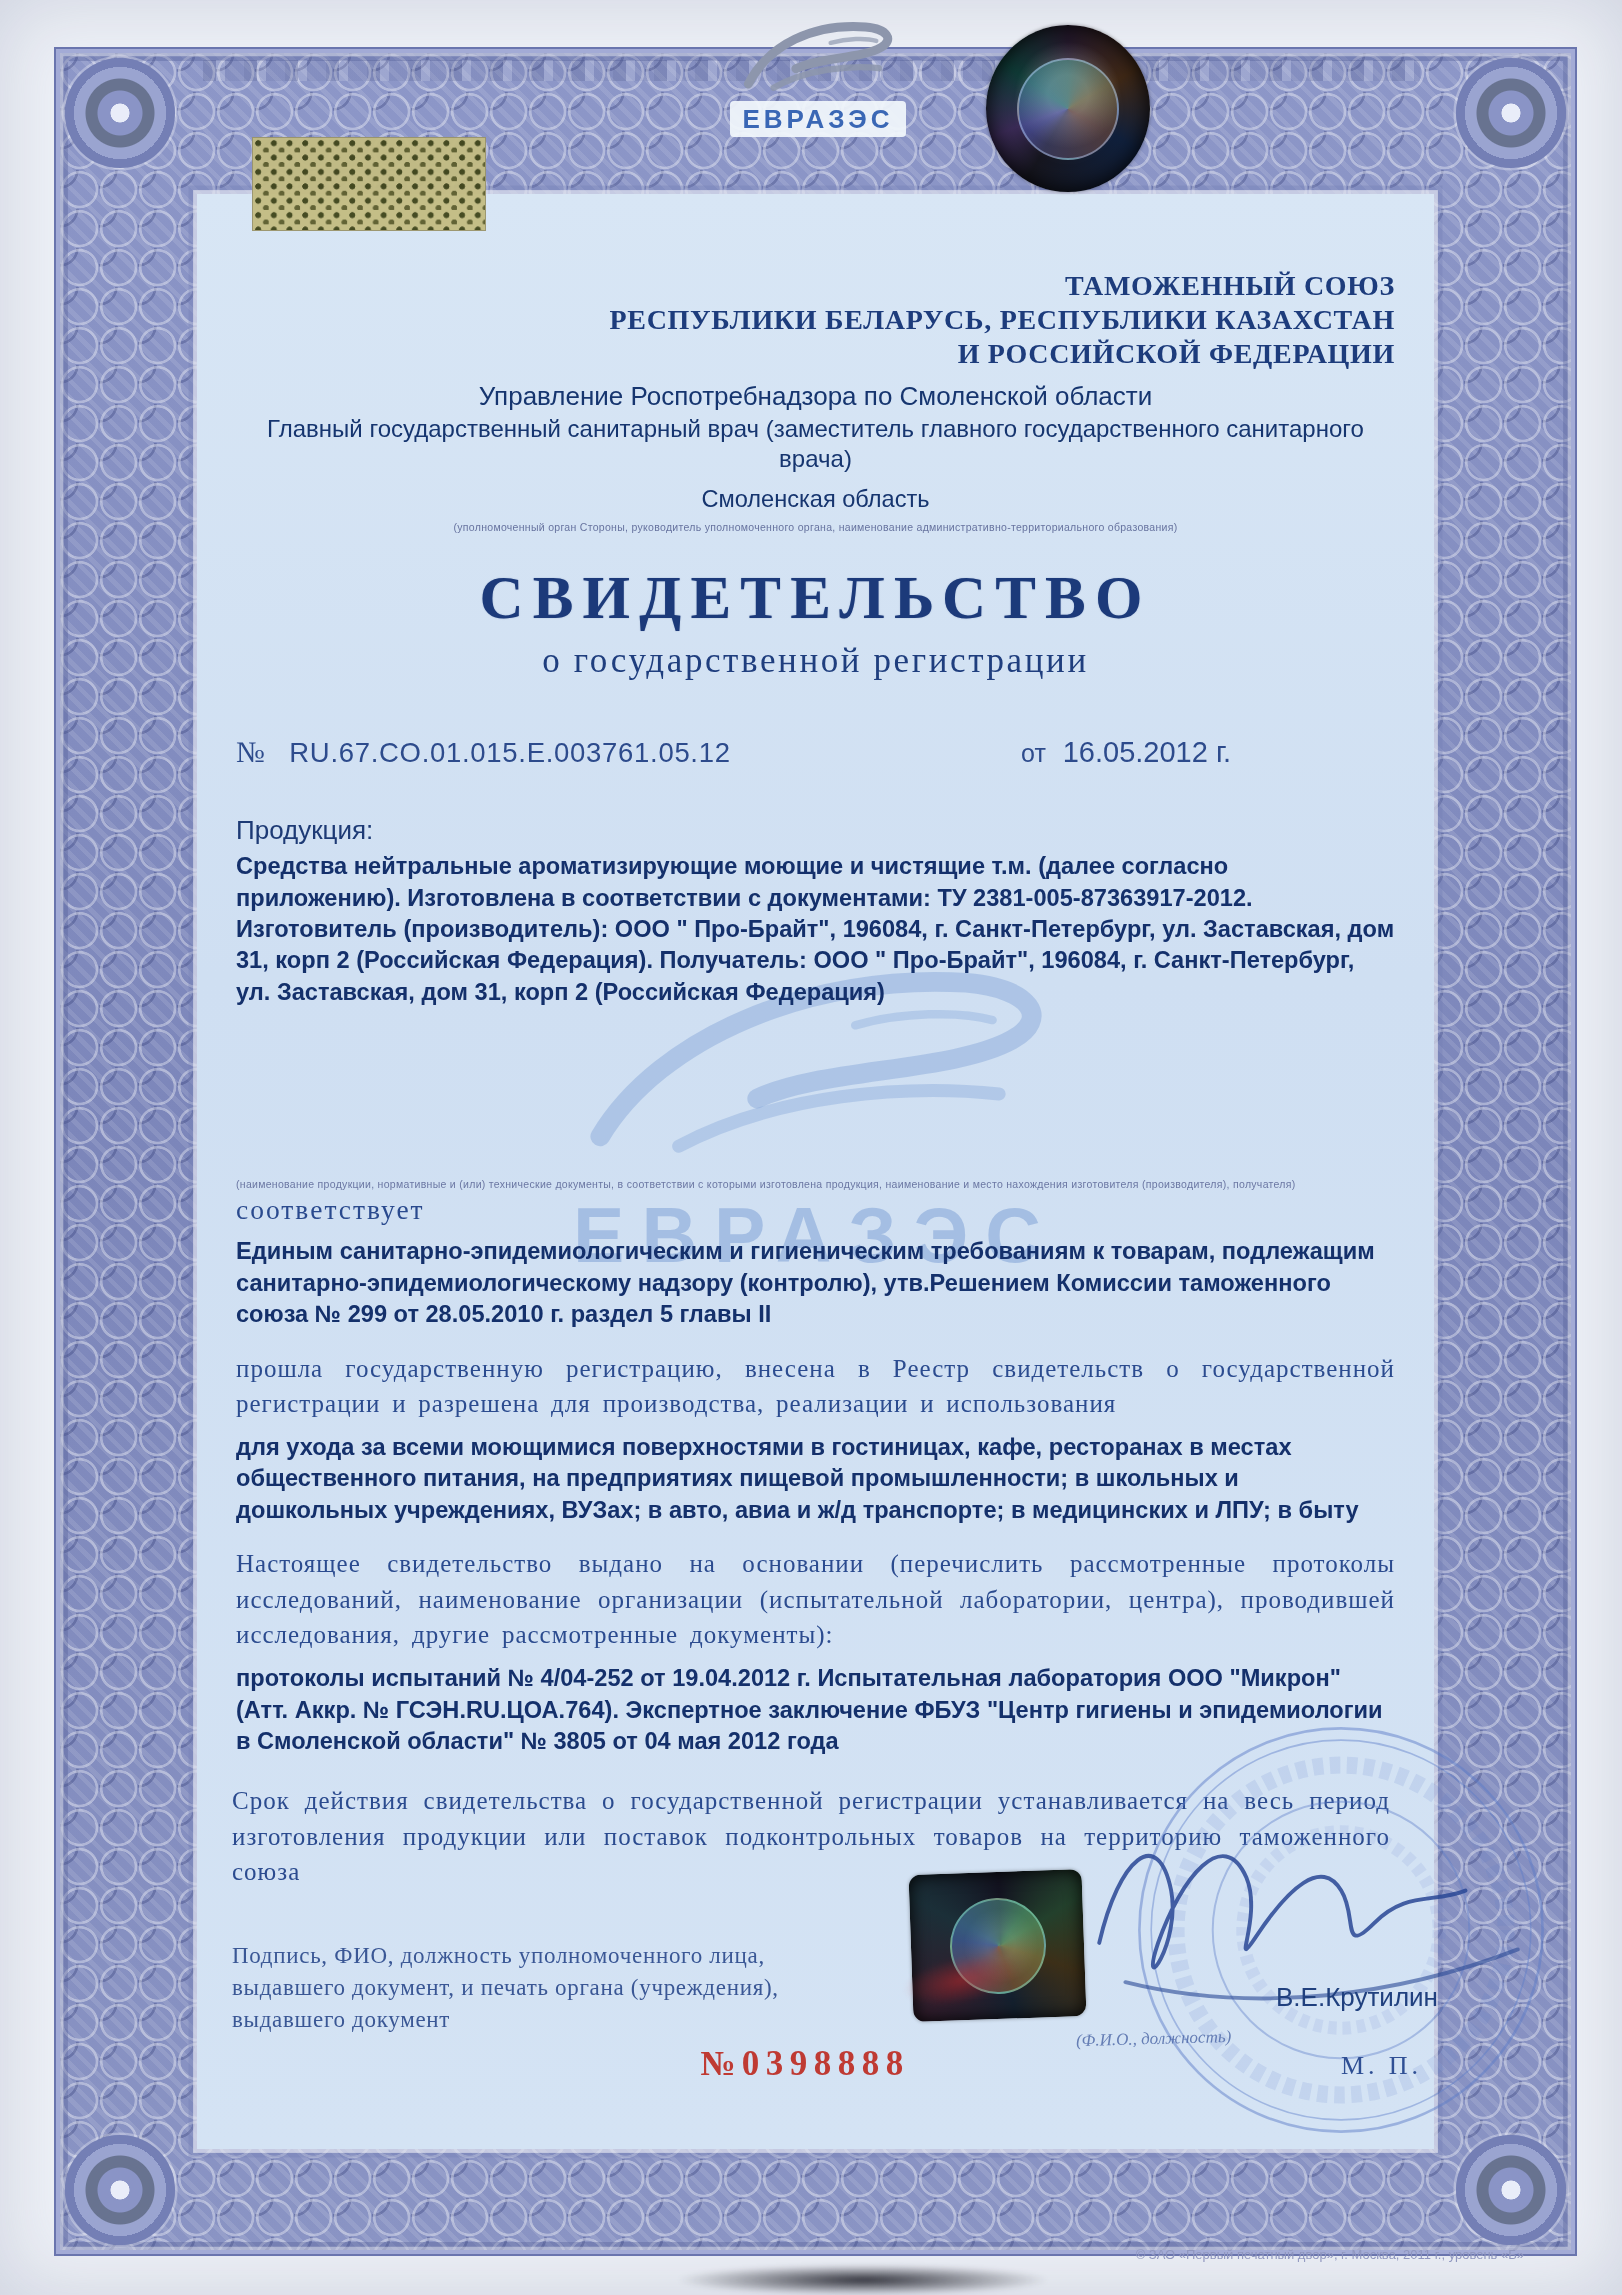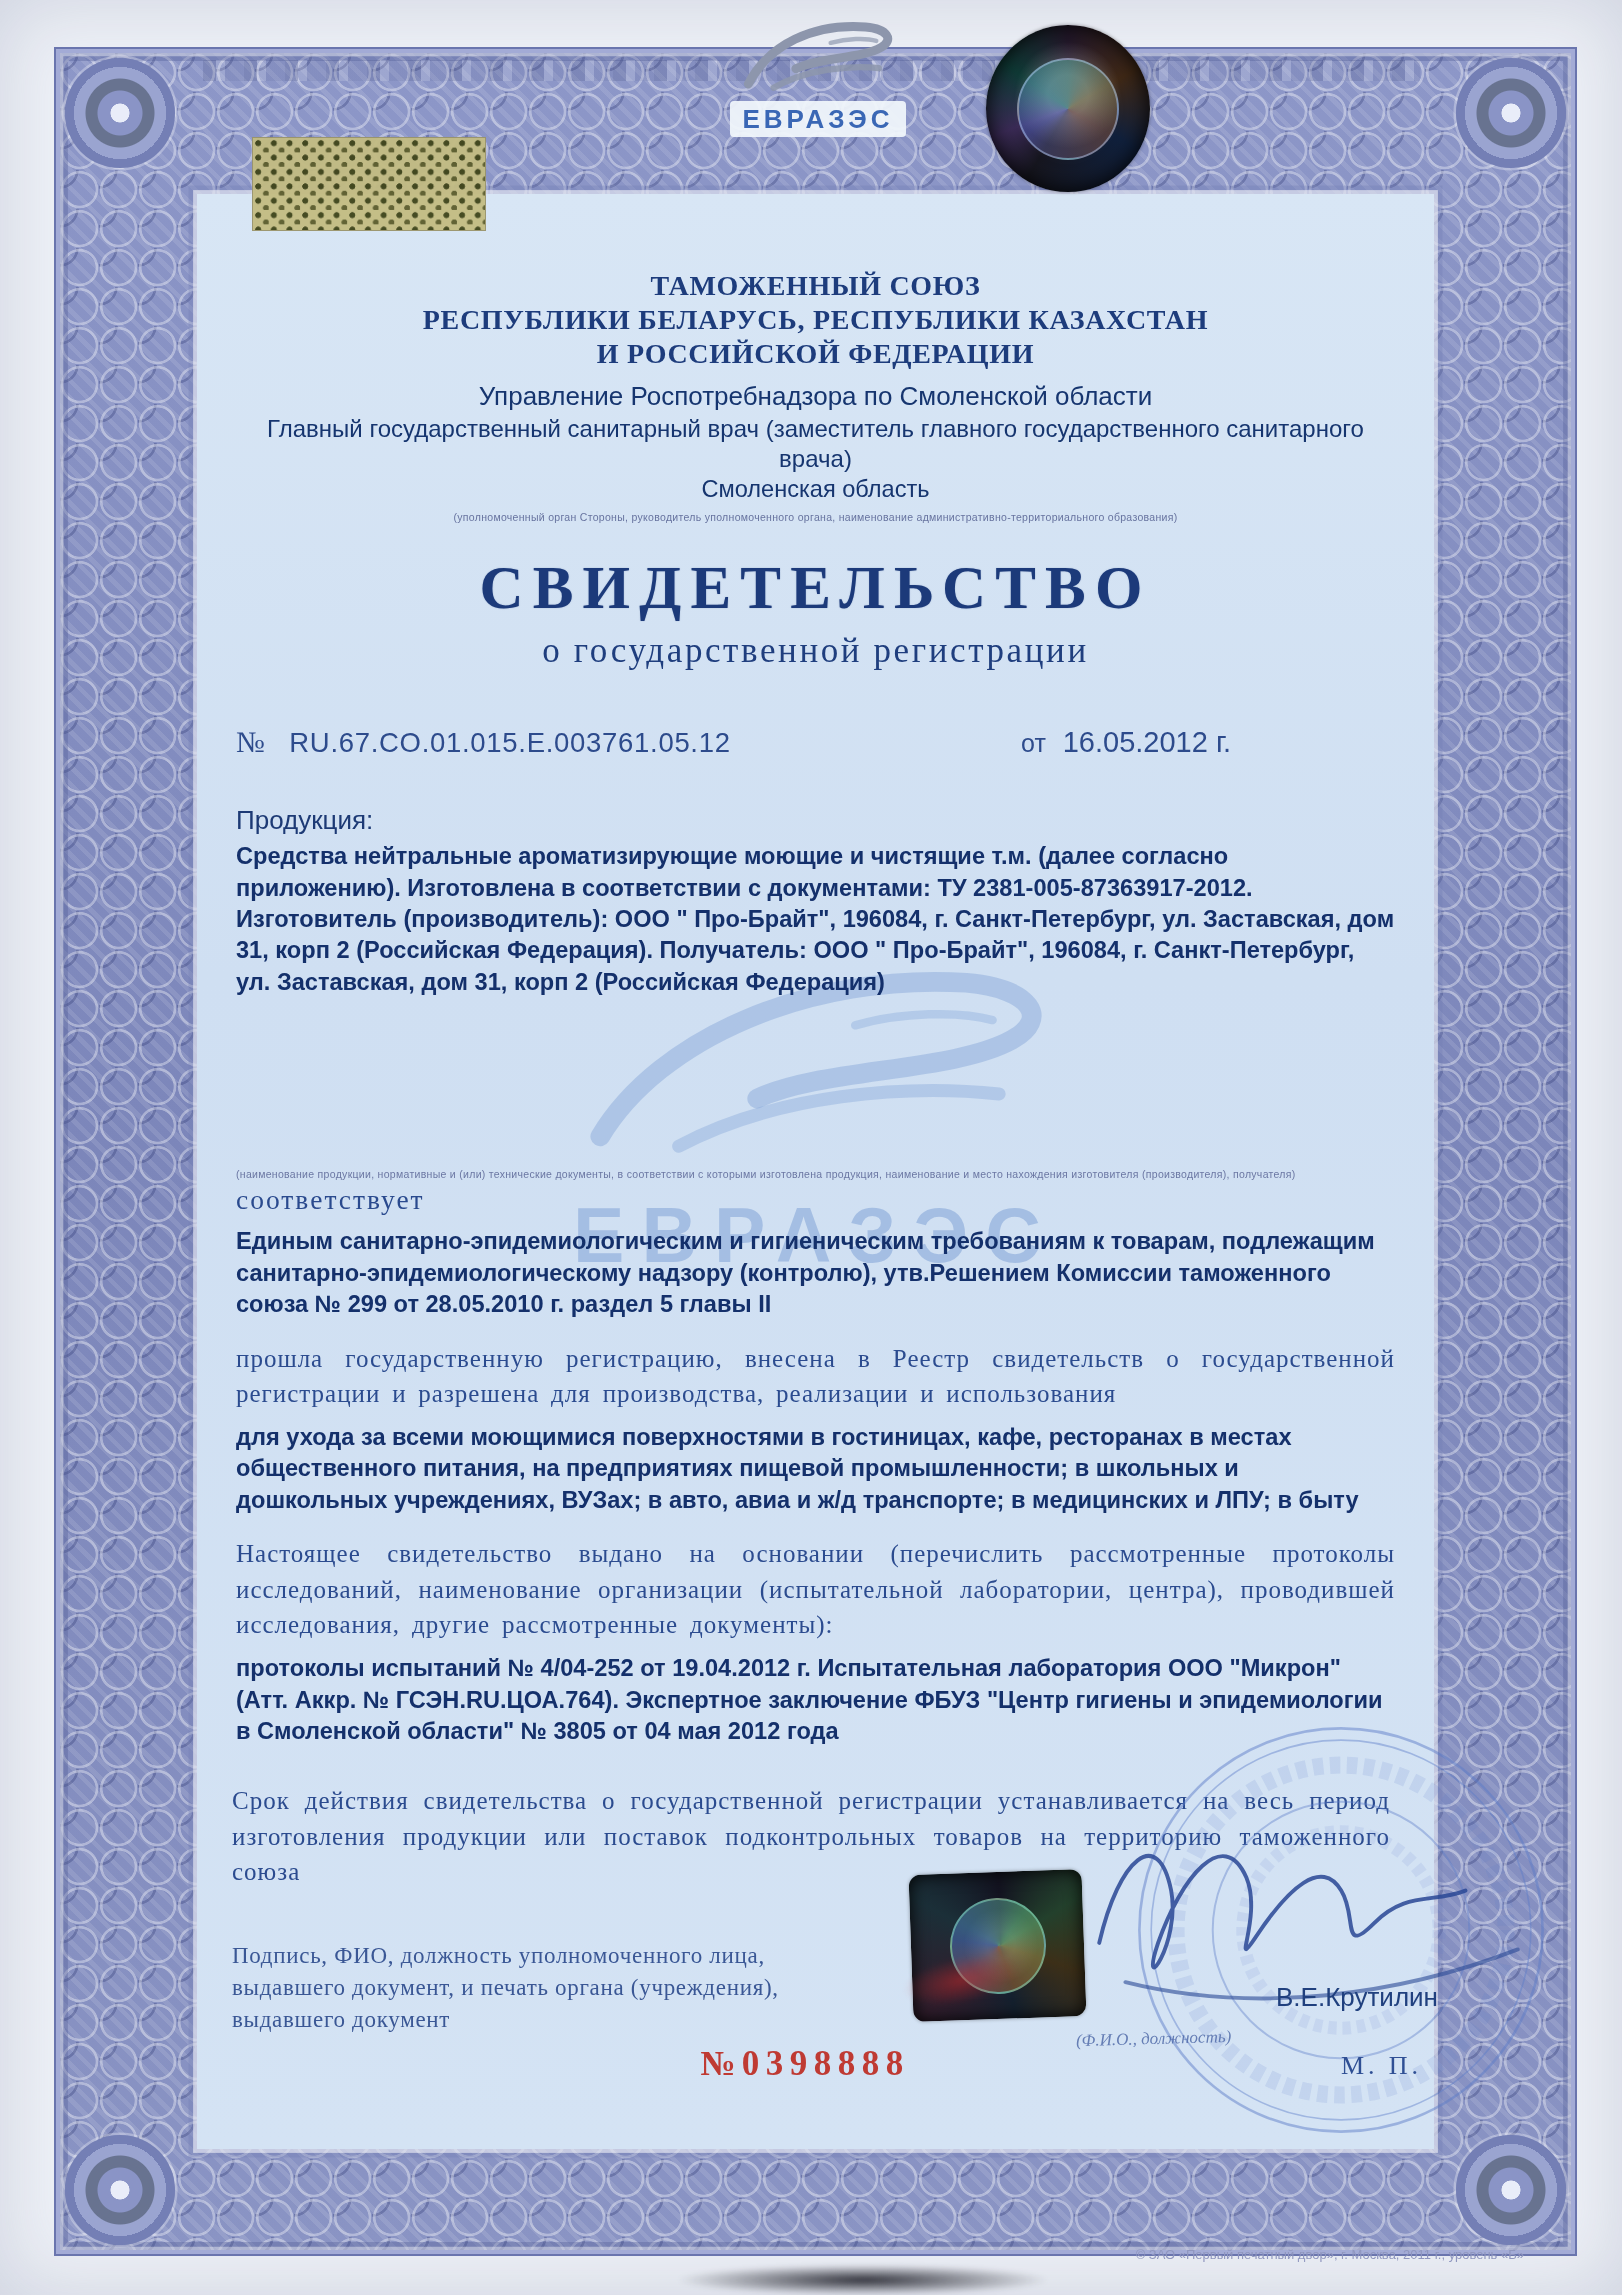--- a/index.html
+++ b/index.html
@@ -25,25 +25,25 @@
   .corner.bl{left:5.2px;bottom:5.2px;} .corner.br{right:5.2px;bottom:5.2px;}
 
   
   .sheet{position:absolute;left:137px;top:141px;right:137px;bottom:101px;
     background:linear-gradient(180deg,#d8e6f5 0%,#cfdff2 40%,#d4e3f4 100%);
     box-shadow:0 0 0 3.9px rgba(255,255,255,.55), 0 0 0 8.5px rgba(115,126,180,.35);}
   .content{position:relative;z-index:2;padding:75px 39px 0 39px;color:#1c3a78;}
 
   
   .union-line{font-family:"Liberation Serif",serif;font-weight:bold;font-size:28px;
-    line-height:1.22;text-align:center;color:#1d3c7c;letter-spacing:0.7px;}
+    line-height:1.22;text-align:right;color:#1d3c7c;letter-spacing:0.7px;}
   .auth1{margin-top:9.2px;font-size:26px;font-weight:500;text-align:center;color:#16356f;}
   .auth2{margin-top:2.6px;font-size:24px;text-align:center;color:#16356f;line-height:1.25;
     max-width:1112px;margin-left:auto;margin-right:auto;}
-  .auth3{margin-top:2px;font-size:23.6px;text-align:center;color:#16356f;}
+  .auth3{margin-top:12px;font-size:23.6px;text-align:center;color:#16356f;}
   .micro{margin-top:7.9px;font-size:10.5px;text-align:center;color:#67739f;letter-spacing:0.3px;}
 
   .title{margin-top:30px;text-align:center;font-family:"Liberation Serif",serif;font-weight:bold;
     font-size:61px;letter-spacing:9.2px;color:#1c3a7a;text-shadow:0 0 1.3px rgba(28,58,122,.35);}
   .subtitle{margin-top:7.9px;text-align:center;font-family:"Liberation Serif",serif;
     font-size:35px;letter-spacing:2.6px;color:#1f3e7e;}
 
   .num-row{margin-top:54px;display:flex;justify-content:space-between;align-items:baseline;
     padding-right:164px;font-size:27.5px;color:#2d4b8c;}
   .num-label{font-family:"Liberation Serif",serif;font-size:30px;margin-right:17px;}

